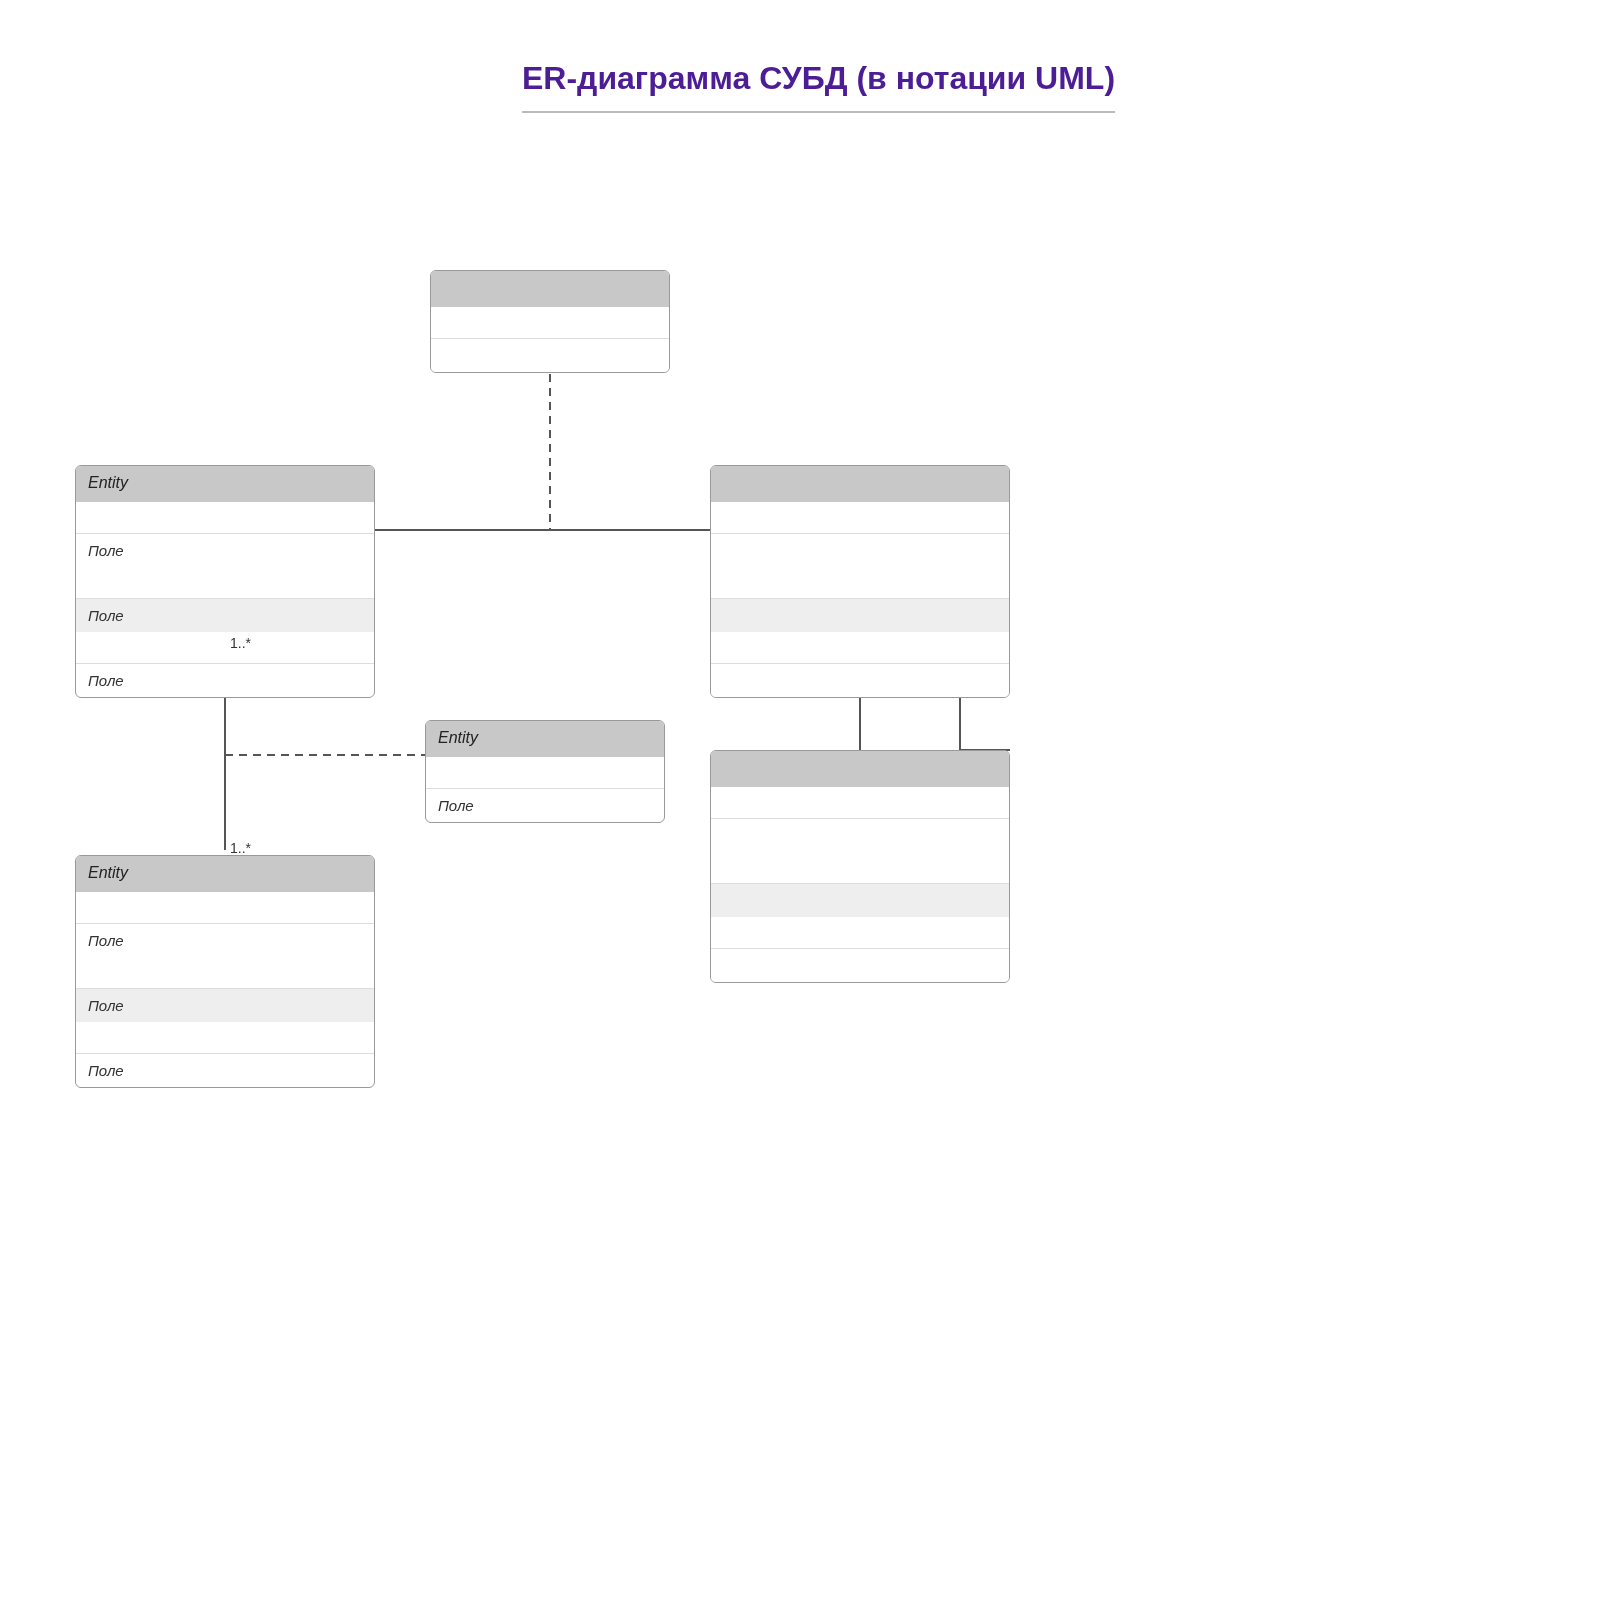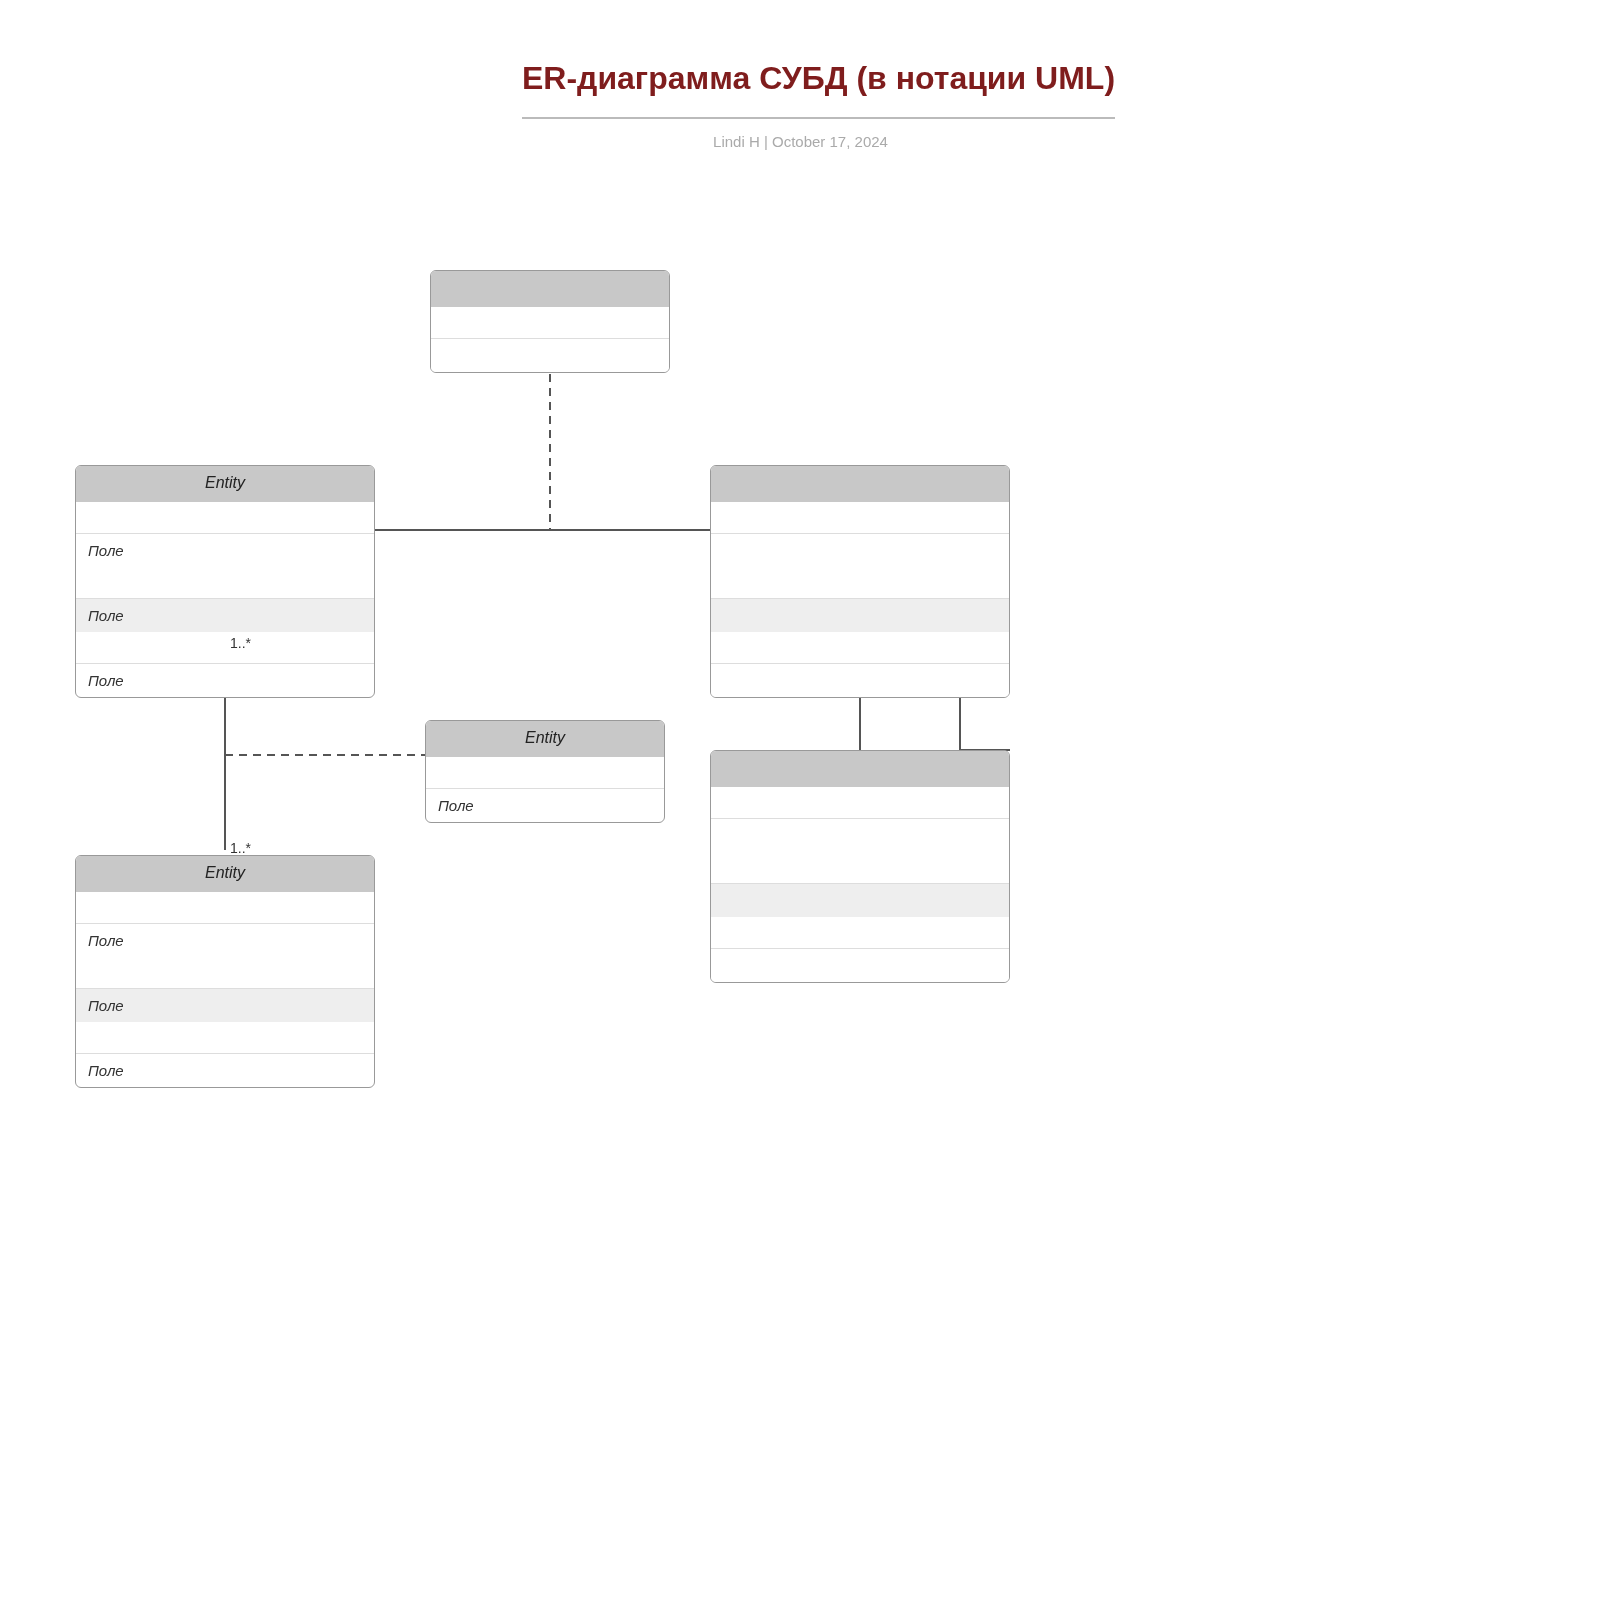--- a/index.html
+++ b/index.html
@@ -20,24 +20,24 @@
     }
 
     .header {
       text-align: center;
       padding-top: 60px;
     }
 
     .header-title {
       font-size: 32px;
       font-weight: bold;
-      color: #7f1d1d;
+      color: #4c1d95;
       border-bottom: 2px solid #bbb;
       display: inline-block;
-      padding-bottom: 20px;
+      padding-bottom: 14px;
       margin-bottom: 10px;
       margin-left: 36px;
     }
 
     .header-subtitle {
       font-size: 15px;
       color: #aaa;
       margin-top: 4px;
     }
 
@@ -50,21 +50,20 @@
       overflow: hidden;
     }
 
     .entity-header {
       background: #c8c8c8;
       padding: 8px 12px;
       font-style: italic;
       font-size: 16px;
       color: #222;
       min-height: 36px;
-      text-align: center;
     }
 
     .entity-header.empty {
       background: #c8c8c8;
       min-height: 36px;
     }
 
     .entity-field {
       padding: 8px 12px;
       font-style: italic;
@@ -105,21 +104,20 @@
       color: #333;
     }
   </style>
 </head>
 <body>
 
 <div class="page-container">
 
   <div class="header">
     <div class="header-title">ER-диаграмма СУБД (в нотации UML)</div>
-    <div class="header-subtitle">Lindi H  |  October 17, 2024</div>
   </div>
 
   <svg class="connector-svg">
 
     <line x1="550" y1="360" x2="550" y2="530" stroke="#555" stroke-width="2" stroke-dasharray="8,6"></line>
 
     <line x1="225" y1="530" x2="710" y2="530" stroke="#555" stroke-width="2"></line>
 
     <line x1="375" y1="530" x2="375" y2="530" stroke="#555" stroke-width="2"></line>
 

